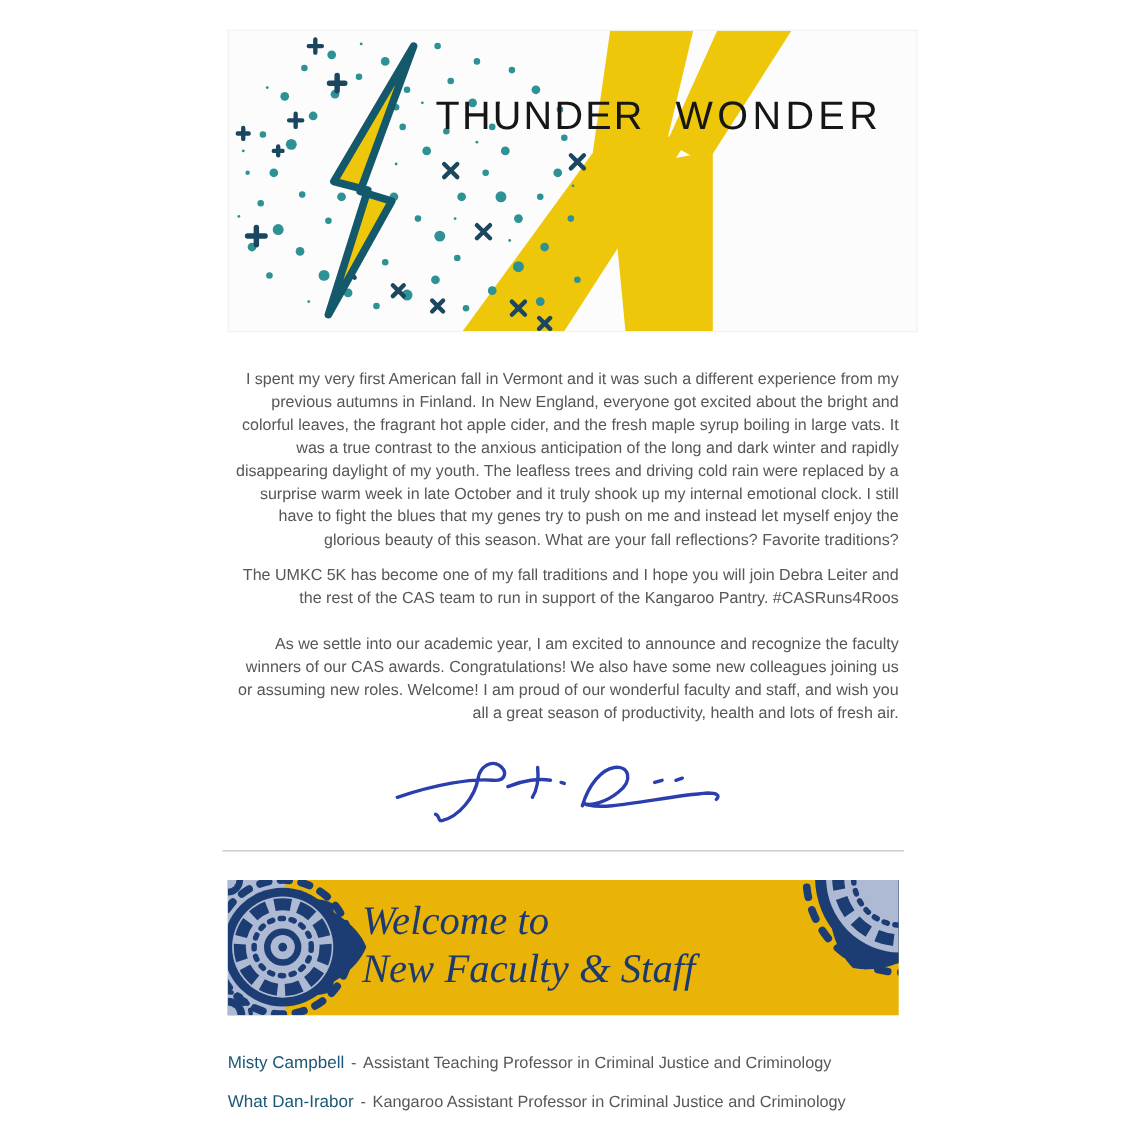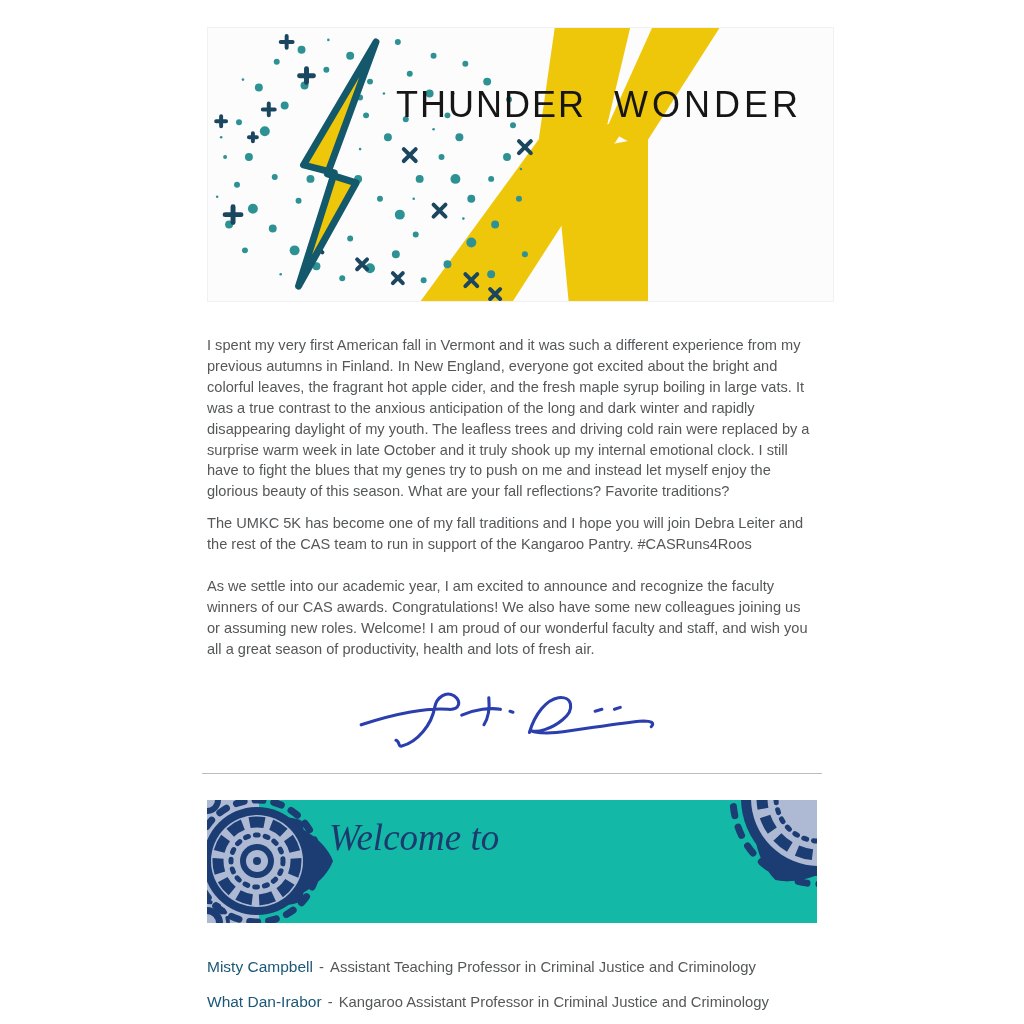--- a/index.html
+++ b/index.html
@@ -24,28 +24,28 @@
   .t-right{left:406px;letter-spacing:4px;}
   .teal{fill:var(--teal);}
   .navy{fill:var(--mandala-navy);}
   .peri{fill:var(--periwinkle);}
   .yellow{fill:var(--yellow);}
   .spark{stroke:var(--spark);fill:none;stroke-linecap:round;}
   .boltf{fill:var(--yellow);stroke:var(--bolt-outline);stroke-width:7;stroke-linejoin:round;}
   .mring{stroke:var(--mandala-navy);fill:none;}
   .sig{stroke:var(--signature-blue);stroke-width:3.2;fill:none;stroke-linecap:round;stroke-linejoin:round;}
   
-  .letter{margin-top:33px;color:var(--body-text);font-size:14.6px;line-height:20.9px;}
+  .letter{margin-top:33px;color:var(--body-text);font-size:14.6px;line-height:20.9px;text-align:right;}
   .para{margin:0;}
   .p0{margin-bottom:11px;}
   .p1{margin-bottom:21px;}
   .sig-wrap{margin-top:30px;display:flex;justify-content:center;height:58px;}
   .divider{border:none;border-top:1px solid var(--divider);width:620px;margin:25px 0 0 -5px;}
   
-  .banner{position:relative;margin-top:26px;width:610px;height:123px;background:#14b8a6;overflow:hidden;}
+  .banner{position:relative;margin-top:26px;width:610px;height:123px;background:#eab308;overflow:hidden;}
   .banner-svg{position:absolute;left:0;top:0;}
   .banner-text{position:absolute;left:122px;top:16px;color:var(--banner-navy);
     font-family:"Liberation Serif",serif;font-style:italic;font-size:37px;line-height:44px;}
   
   .faculty{margin-top:36px;font-size:14.8px;color:var(--body-text);}
   .frow{margin-bottom:19px;line-height:16px;}
   .fname{color:var(--name-link);font-weight:normal;font-size:15.5px;cursor:pointer;}
   .fsep{margin:0 2px;}
 </style>
 </head>
@@ -204,20 +204,21 @@
         <path class="navy" transform="translate(612,-2) rotate(155) scale(1.2)" d="M0,-46 C38,-36 58,-20 64,0 C58,20 38,36 0,46 Z"></path>
         <circle class="mring" cx="612" cy="-2" r="86" stroke-width="7" stroke-dasharray="9 12" stroke-linecap="round"></circle>
         <circle class="navy" cx="612" cy="-2" r="78"></circle>
         <circle class="peri" cx="612" cy="-2" r="68"></circle>
         <circle class="mring" cx="612" cy="-2" r="57" stroke-width="11" stroke-dasharray="16 8"></circle>
         <circle class="mring" cx="612" cy="-2" r="43" stroke-width="5" stroke-dasharray="3 7" stroke-linecap="round"></circle>
       </g>
     </svg>
     <div class="banner-text">
       <div>Welcome to</div>
+      <div>New Faculty &amp; Staff</div>
     </div>
   </div>
 
   <div class="faculty" id="faculty">
       <div class="frow"><span class="fname">Misty Campbell</span><span class="fsep"> - </span><span class="frole">Assistant Teaching Professor in Criminal Justice and Criminology</span></div>
       <div class="frow"><span class="fname">What Dan-Irabor</span><span class="fsep"> - </span><span class="frole">Kangaroo Assistant Professor in Criminal Justice and Criminology</span></div>
     </div>
 
 </div>
 

